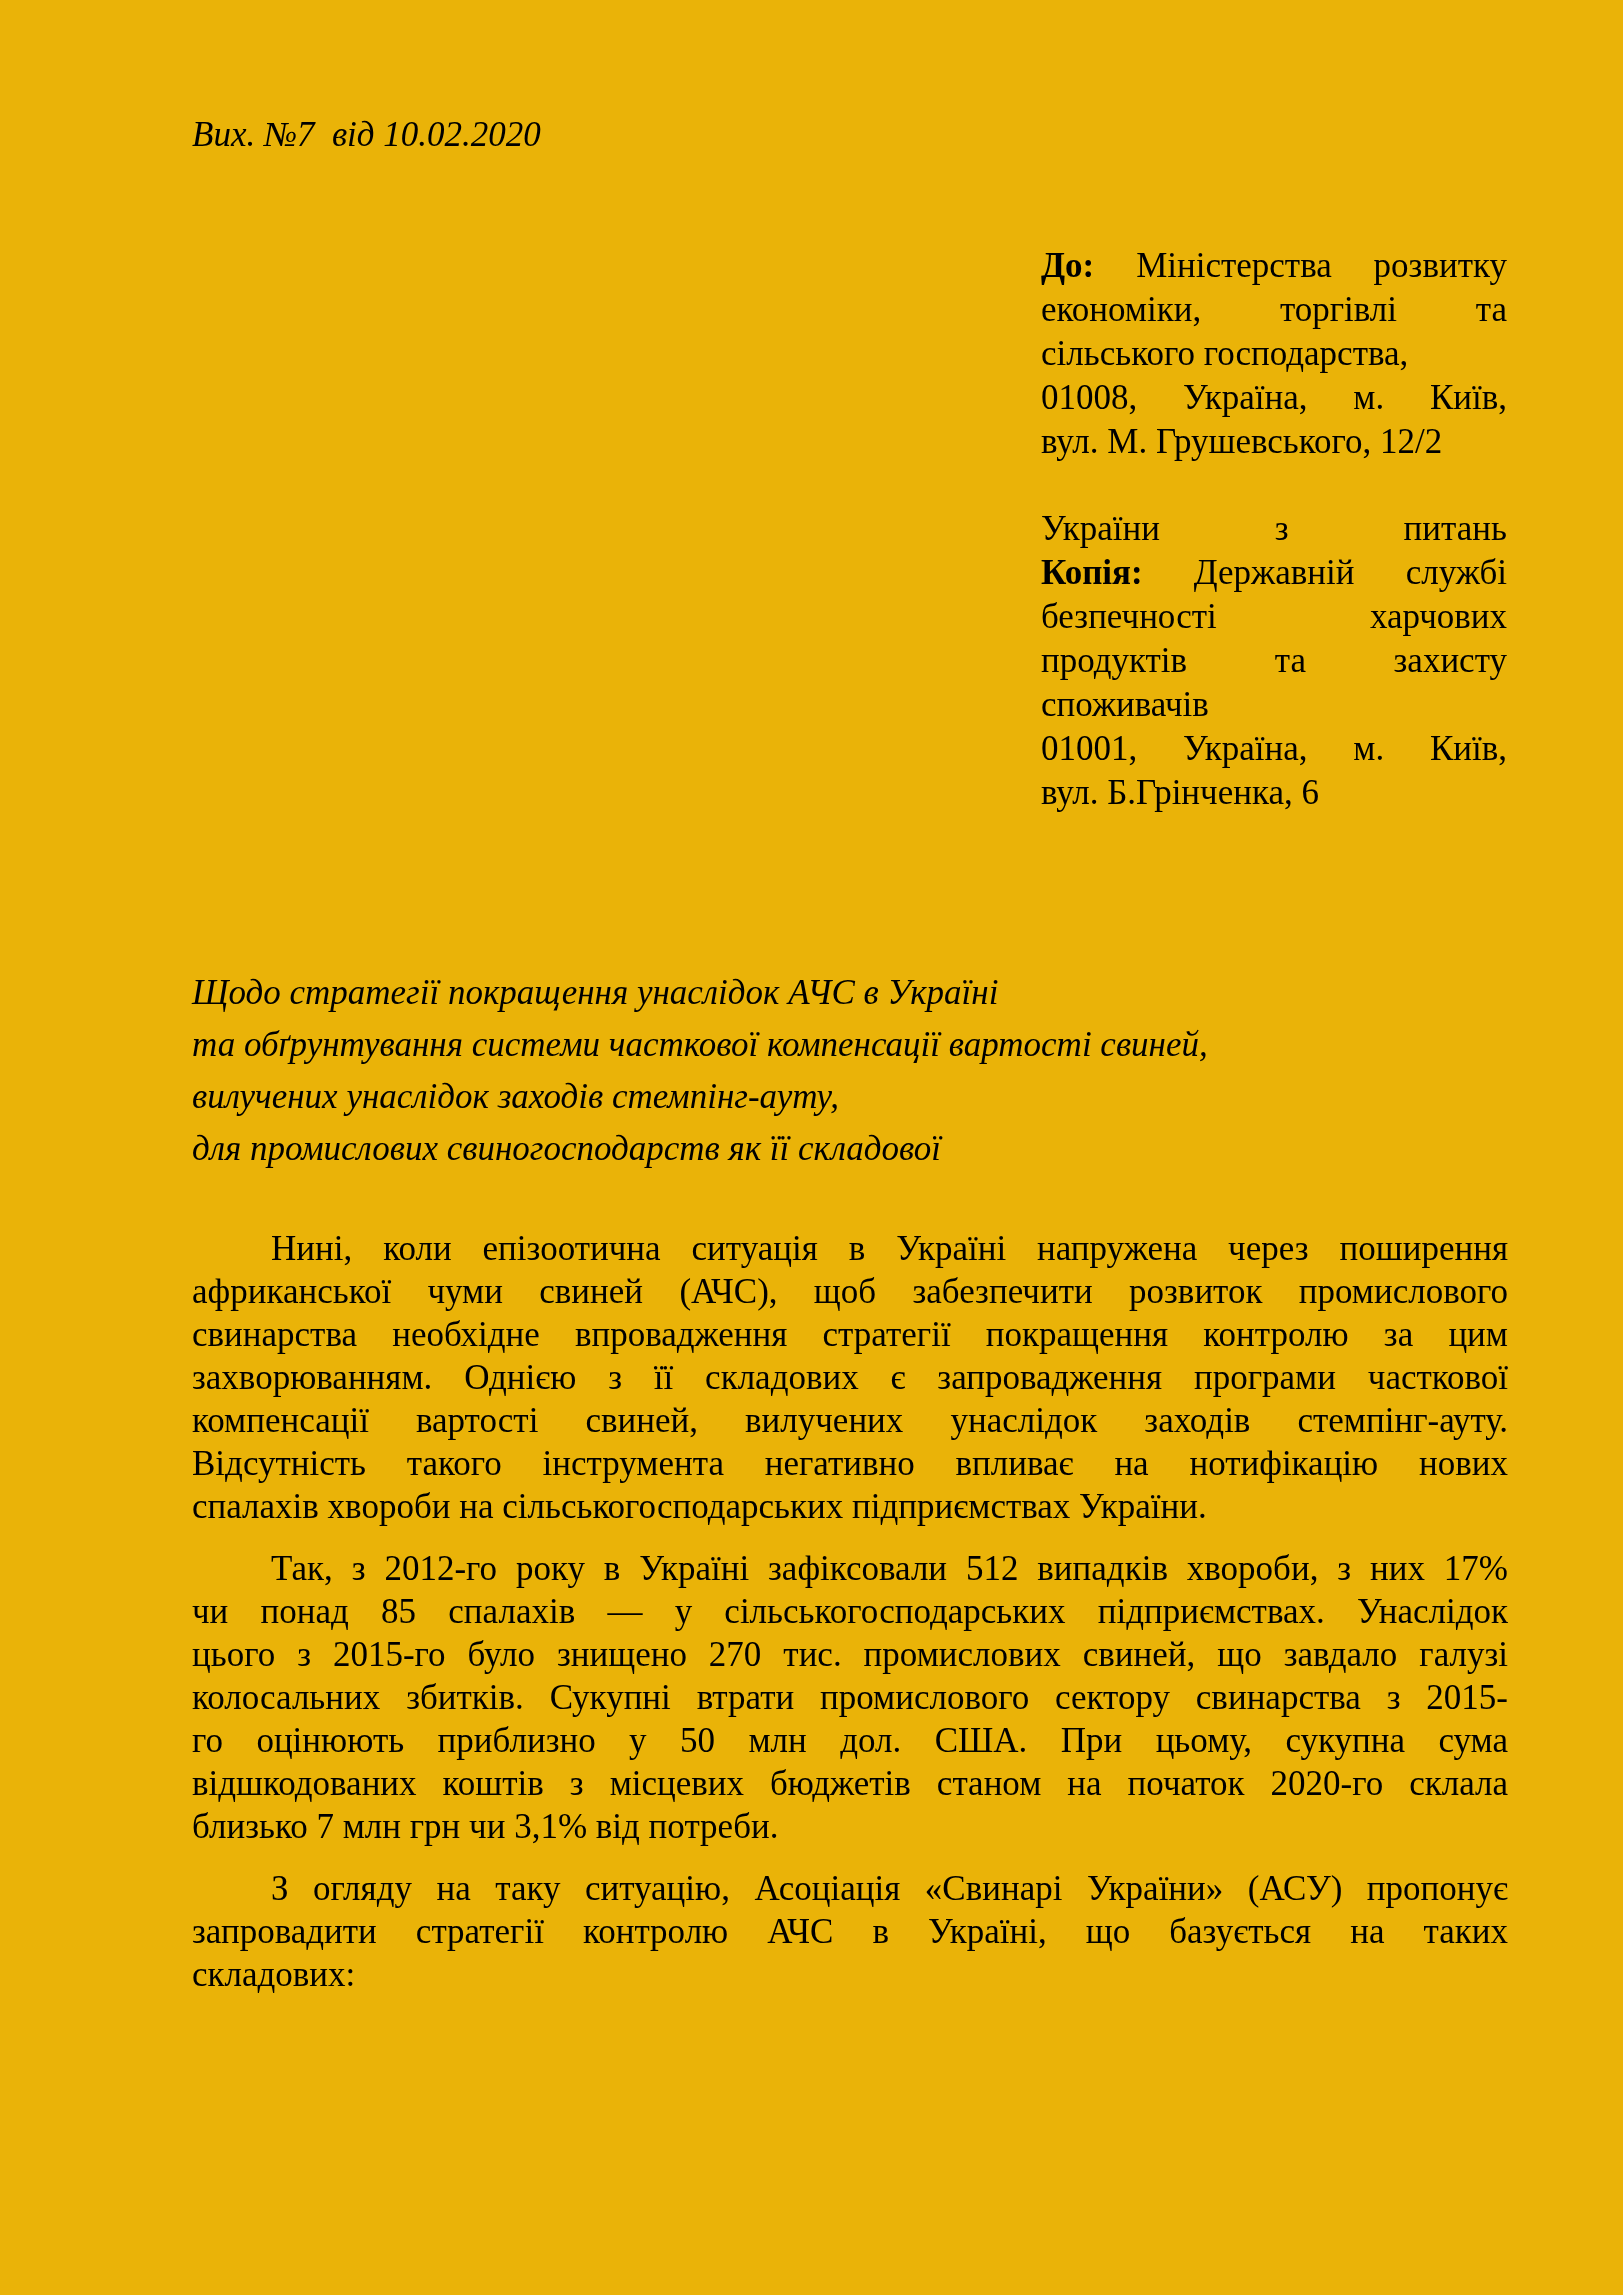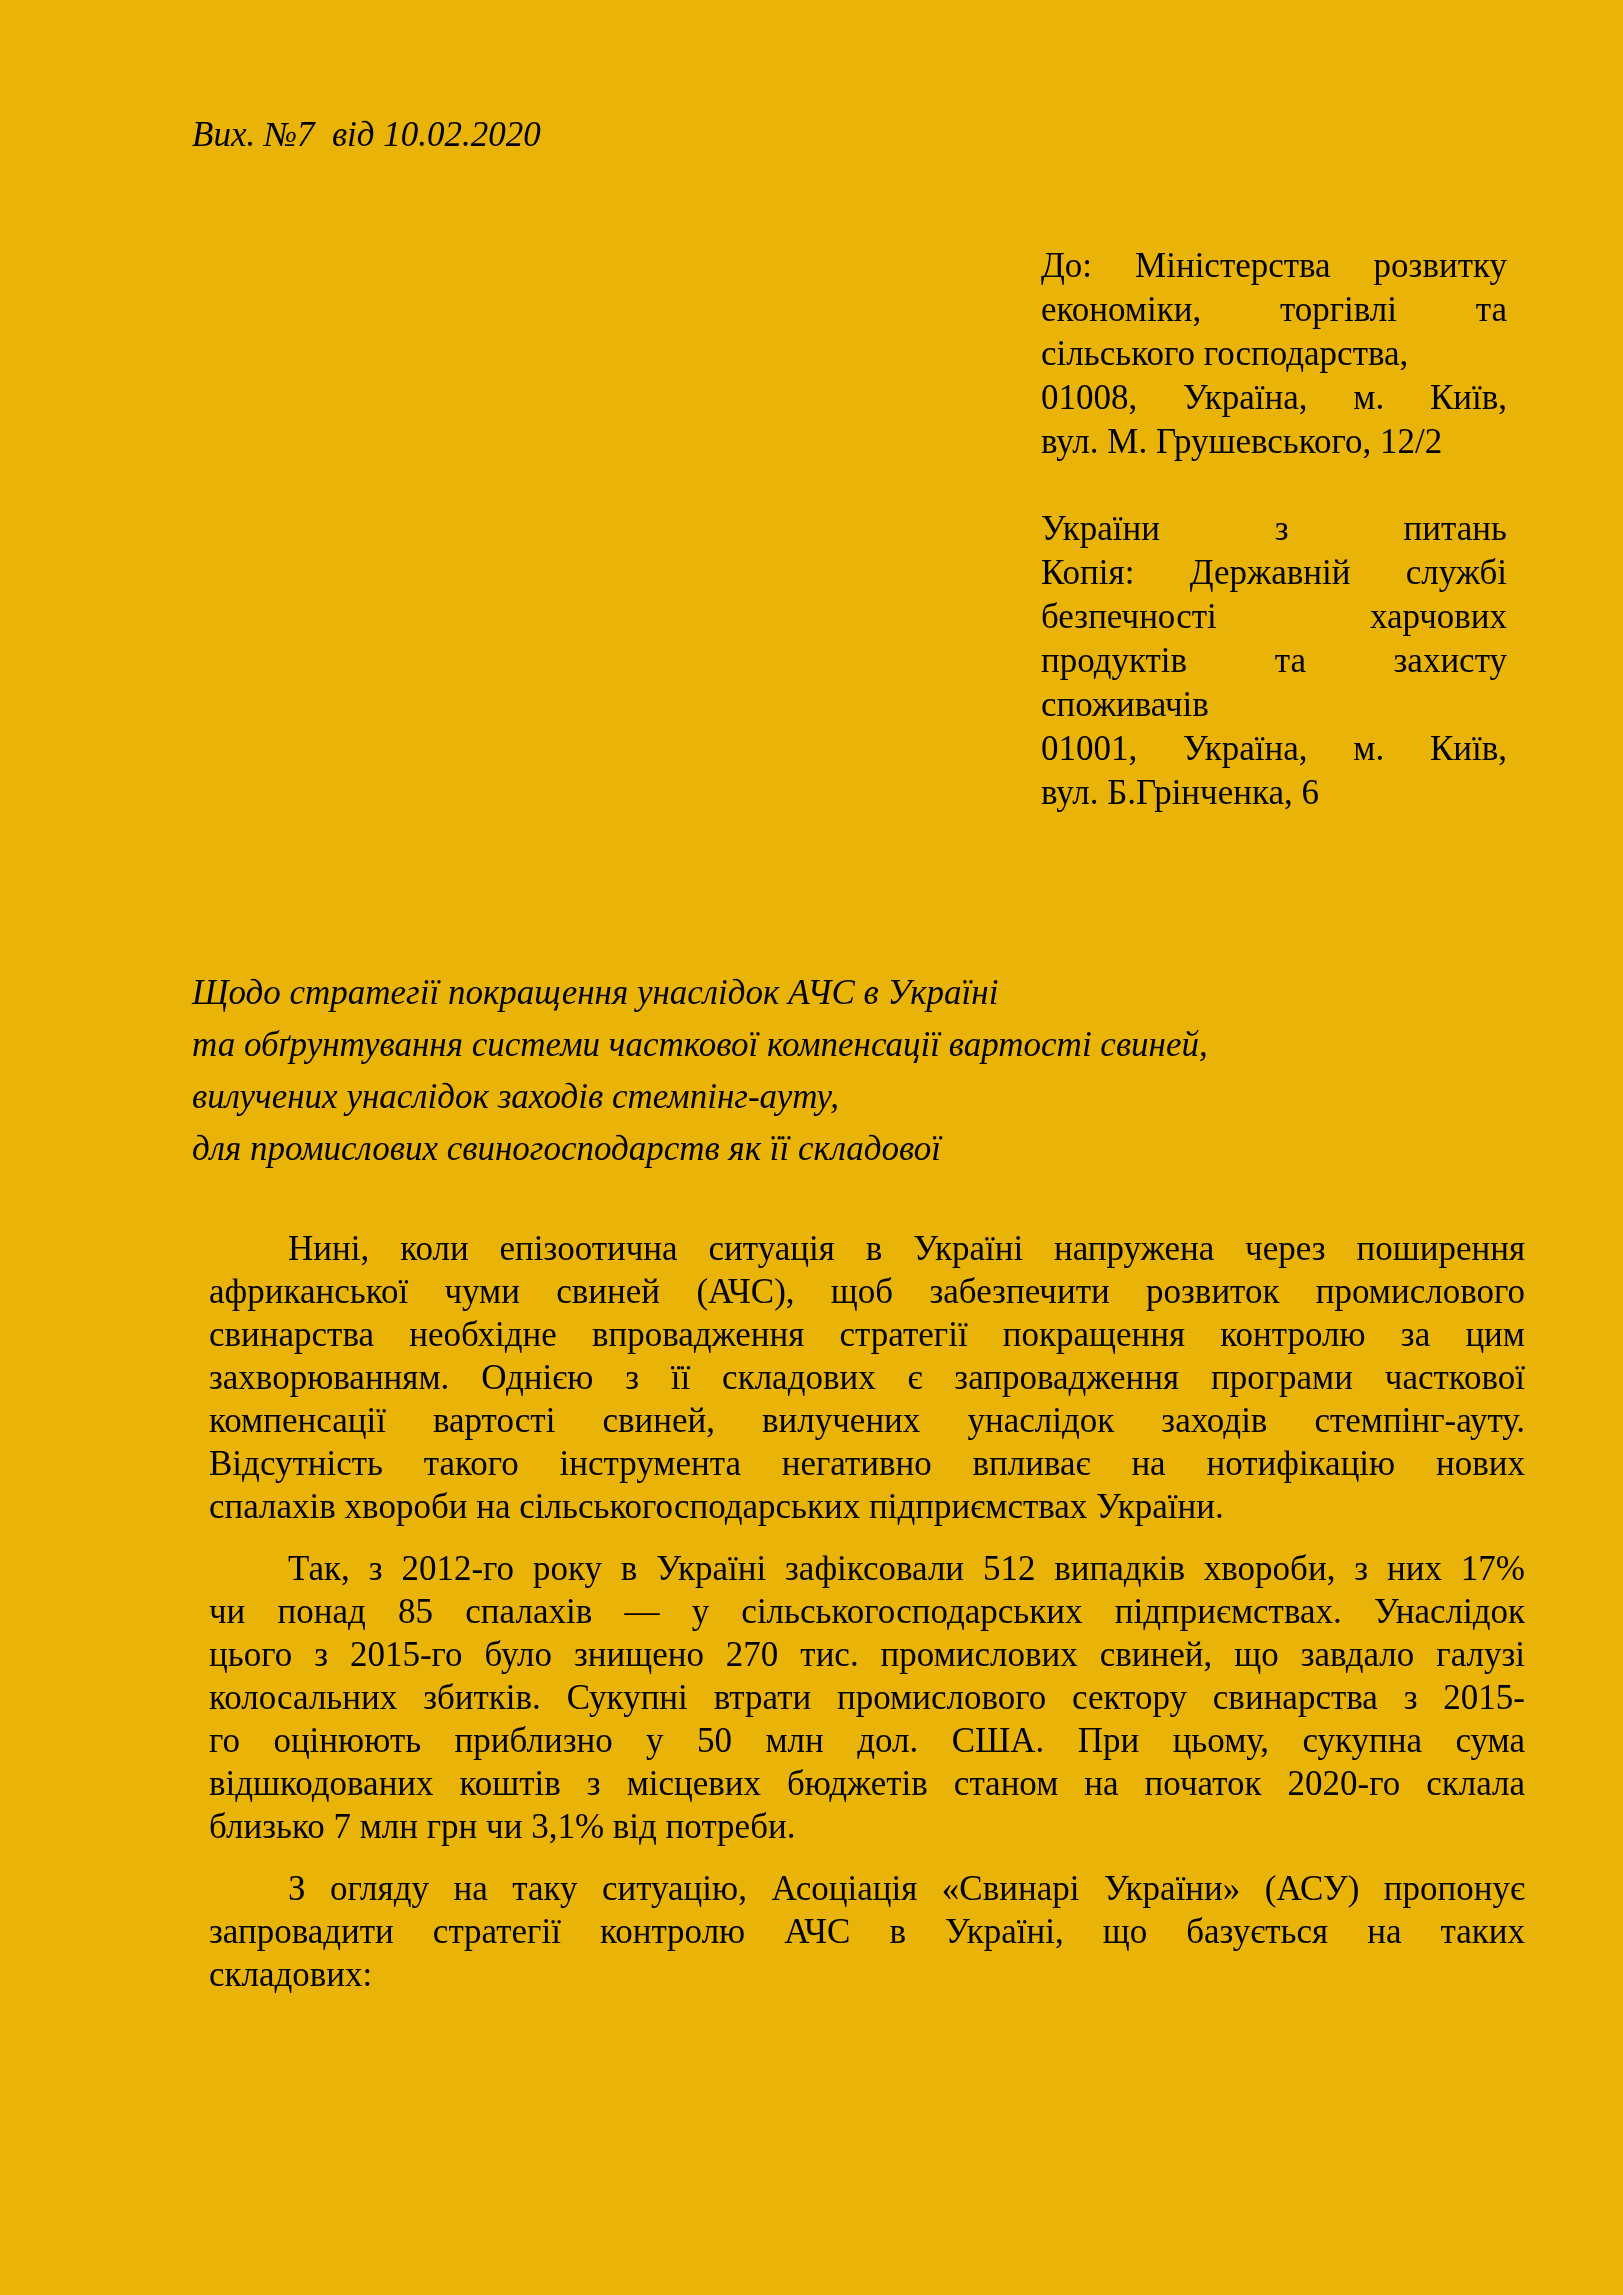--- a/index.html
+++ b/index.html
@@ -42,38 +42,38 @@
     display: block;
     text-align: justify;
     text-align-last: justify;
     white-space: nowrap;
   }
   .address .line.nojust {
     text-align: right;
     text-align-last: left;
   }
   .address .lead {
-    font-weight: normal;
+    font-weight: bold;
   }
   .addr-to { top: 244px; }
   .addr-copy { top: 507px; }
 
   .subject {
     position: absolute;
     left: 192px;
     top: 967px;
     font-size: 35px;
     line-height: 52px;
     font-style: italic;
   }
   .subject .line { display: block; white-space: nowrap; }
 
   .body-text {
     position: absolute;
-    left: 209px;
+    left: 192px;
     top: 1227px;
     width: 1316px;
     font-size: 35px;
     line-height: 43px;
   }
   .para { margin: 0 0 19px 0; }
   .para .line {
     display: block;
     text-align: justify;
     text-align-last: justify;

